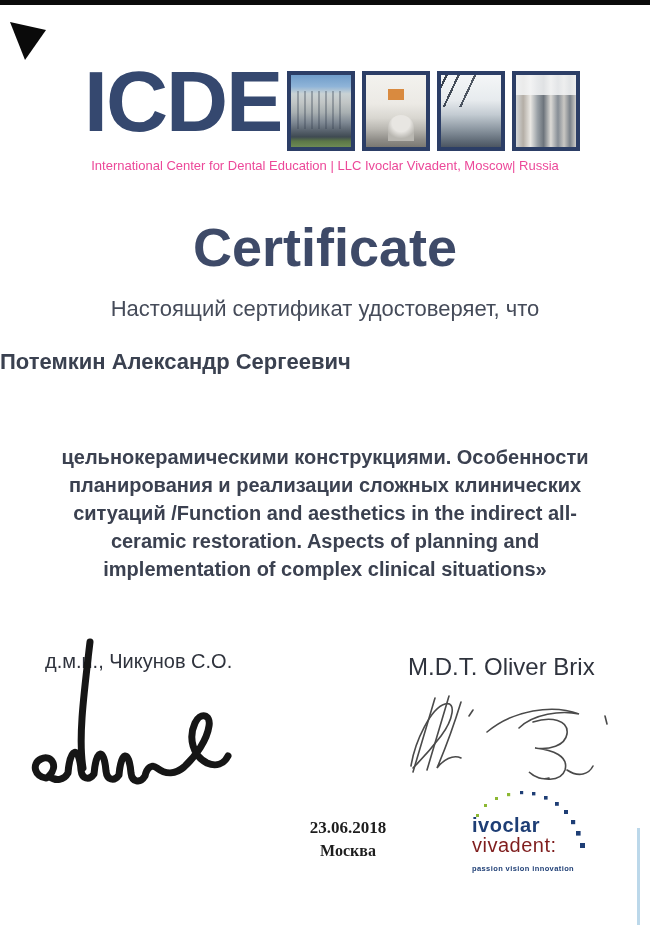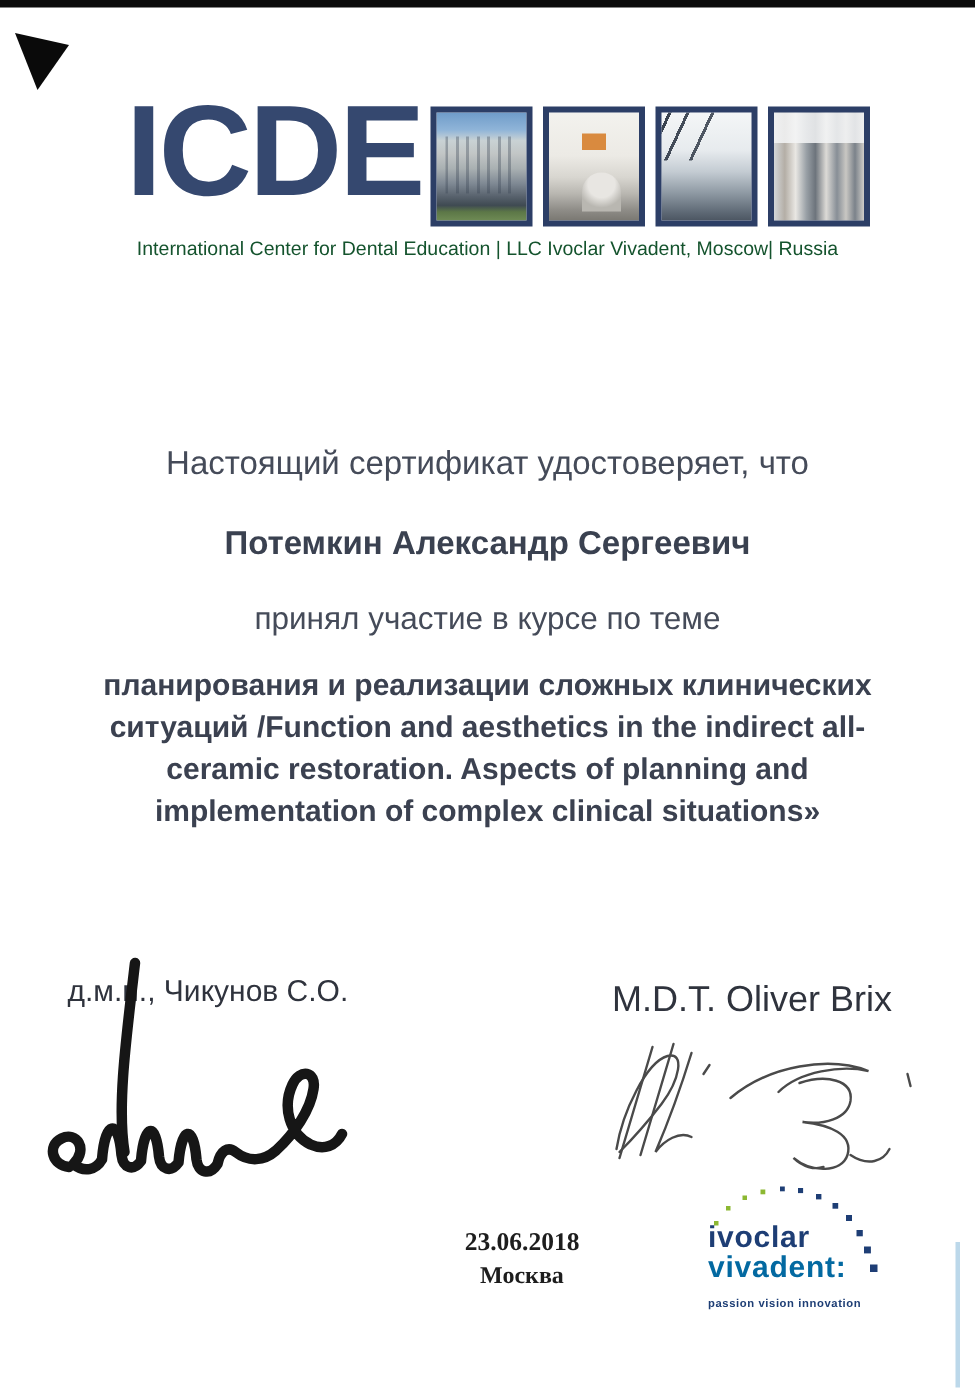--- a/index.html
+++ b/index.html
@@ -25,28 +25,28 @@
     linear-gradient(180deg,#f3f2ee 0%,#eceae5 40%,#d8d6d0 60%,#b9b7b1 75%,#8f8d88 90%,#7a7872 100%);}
   .photo-classroom::after{content:"";position:absolute;left:22px;top:40px;width:26px;height:26px;border-radius:50% 50% 0 0;
     background:radial-gradient(circle at 50% 30%,#e8e6e2 0 40%,#b9b7b1 70%);}
   .photo-lab{background:
     linear-gradient(115deg,transparent 0 6%,rgba(25,35,50,.85) 6% 9%,transparent 9% 22%,rgba(25,35,50,.8) 22% 25%,transparent 25% 44%,rgba(25,35,50,.75) 44% 47%,transparent 47%) top/100% 45% no-repeat,
     linear-gradient(180deg,#f4f6f7 0%,#e7ebee 35%,#c3cbd2 55%,#8d98a2 75%,#5f6a76 92%,#4c5662 100%);}
   .photo-people{background:
     linear-gradient(180deg,rgba(244,245,246,.85) 0 28%,transparent 28%),
     linear-gradient(90deg,#d4d7d9 0%,#b4aea6 12%,#e9e7e3 24%,#99a0a6 36%,#6d747c 46%,#dcdad6 58%,#878e96 70%,#c9c7c3 80%,#7b828a 90%,#cfcdc9 100%);}
   .subtitle{position:absolute;left:0;top:158px;width:650px;text-align:center;white-space:nowrap;
-    font-size:13px;color:#14532d;}
+    font-size:13px;color:#ec4899;}
 
   
   .title{position:absolute;left:0;top:216px;width:650px;text-align:center;
     font-size:54px;font-weight:bold;color:#3e4a68;}
   .intro{position:absolute;left:0;top:296px;width:650px;text-align:center;white-space:nowrap;
     font-size:22px;color:#454b59;}
-  .recipient{position:absolute;left:0;top:349px;width:650px;text-align:center;white-space:nowrap;
+  .recipient{position:absolute;left:0;top:349px;width:650px;white-space:nowrap;
     font-size:22px;font-weight:bold;color:#3a4150;}
   .course-lead{position:absolute;left:0;top:401px;width:650px;text-align:center;white-space:nowrap;
     font-size:21px;color:#454b59;}
   .course{position:absolute;left:25px;top:443px;width:600px;text-align:center;
     font-size:20px;font-weight:bold;color:#3b4150;line-height:28px;}
   .course div{white-space:nowrap;}
 
   
   .sig-label-left{position:absolute;left:45px;top:650px;font-size:20px;color:#2f333d;}
   .sig-label-right{position:absolute;left:408px;top:653px;font-size:24px;color:#2f333d;}
@@ -55,21 +55,21 @@
 
   
   .dateblock{position:absolute;left:268px;top:818px;width:160px;text-align:center;
     font-family:"Liberation Serif",serif;font-weight:bold;color:#1d1d1d;}
   .date{font-size:17px;}
   .city{font-size:16px;margin-top:4px;}
 
   .brand{position:absolute;left:468px;top:790px;width:130px;height:104px;}
   .brand-dots{position:absolute;left:0;top:0;}
   .brand-l1{position:absolute;left:4px;top:24px;font-size:20px;font-weight:bold;color:#1e3e75;letter-spacing:.5px;}
-  .brand-l2{position:absolute;left:4px;top:44px;font-size:20px;font-weight:bold;color:#0369a1;letter-spacing:.5px;}
+  .brand-l2{position:absolute;left:4px;top:44px;font-size:20px;font-weight:normal;color:#7f1d1d;letter-spacing:.5px;}
   .brand-tag{position:absolute;left:4px;top:74px;font-size:7.5px;font-weight:bold;color:#1e3e75;letter-spacing:.4px;white-space:nowrap;}
 </style>
 </head>
 <body>
 
 <div class="stage">
 
   <div class="top-strip"></div>
 
   <svg class="corner-mark" width="42" height="46" viewBox="0 0 42 46">
@@ -80,25 +80,26 @@
 
   <div class="photos">
     <div class="photo photo-building"></div>
     <div class="photo photo-classroom"></div>
     <div class="photo photo-lab"></div>
     <div class="photo photo-people"></div>
   </div>
 
   <div class="subtitle">International Center for Dental Education | LLC Ivoclar Vivadent, Moscow| Russia</div>
 
+  <div class="title">Certificate</div>
   <div class="intro">Настоящий сертификат удостоверяет, что</div>
   <div class="recipient">Потемкин Александр Сергеевич</div>
-  <div class="course-lead">принял участие в курсе по теме</div>
 
   <div class="course">
+      <div>цельнокерамическими конструкциями. Особенности</div>
       <div>планирования и реализации сложных клинических</div>
       <div>ситуаций /Function and aesthetics in the indirect all-</div>
       <div>ceramic restoration. Aspects of planning and</div>
       <div>implementation of complex clinical situations»</div>
     </div>
 
   <div class="sig-label-left">д.м.н., Чикунов С.О.</div>
   <div class="sig-label-right">M.D.T. Oliver Brix</div>
 
   <svg class="sig-left-svg" width="250" height="165" viewBox="0 0 250 165">

